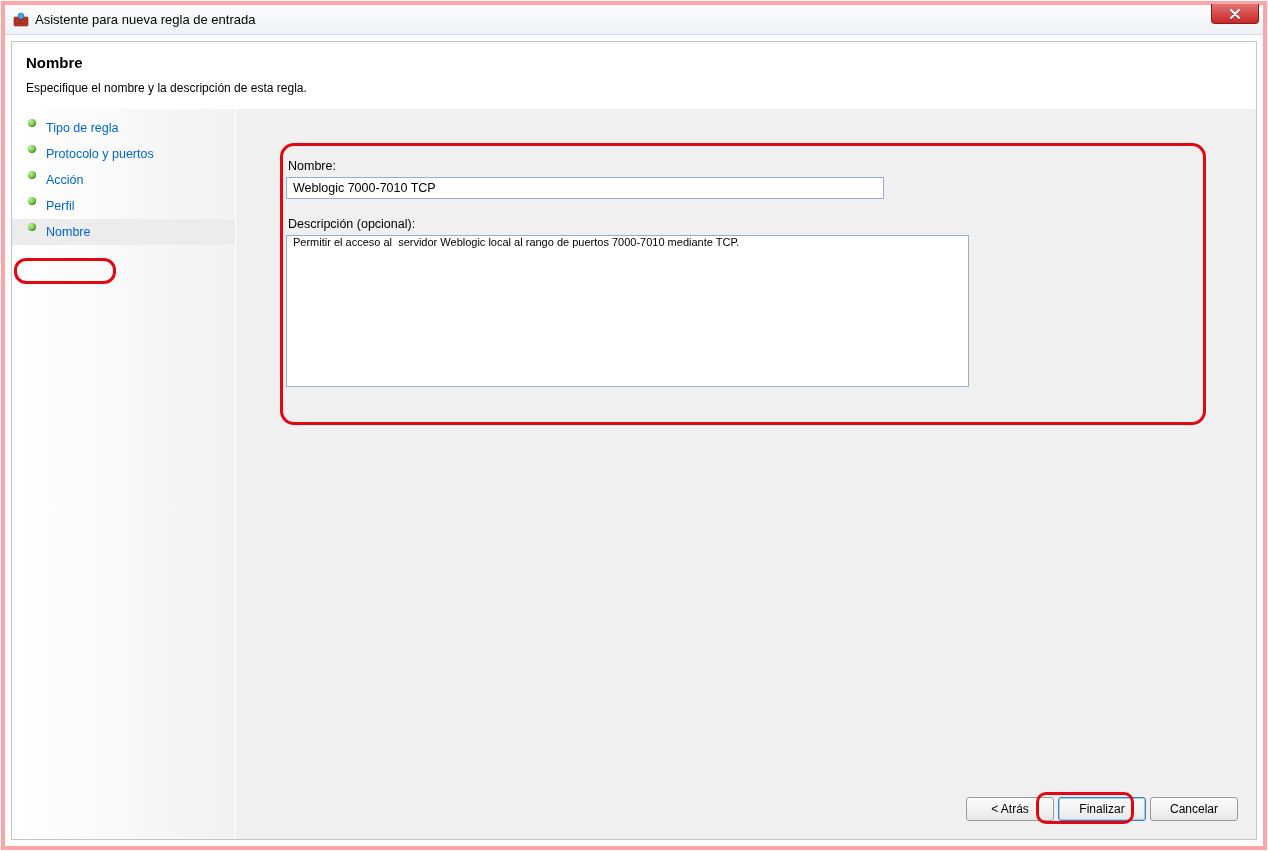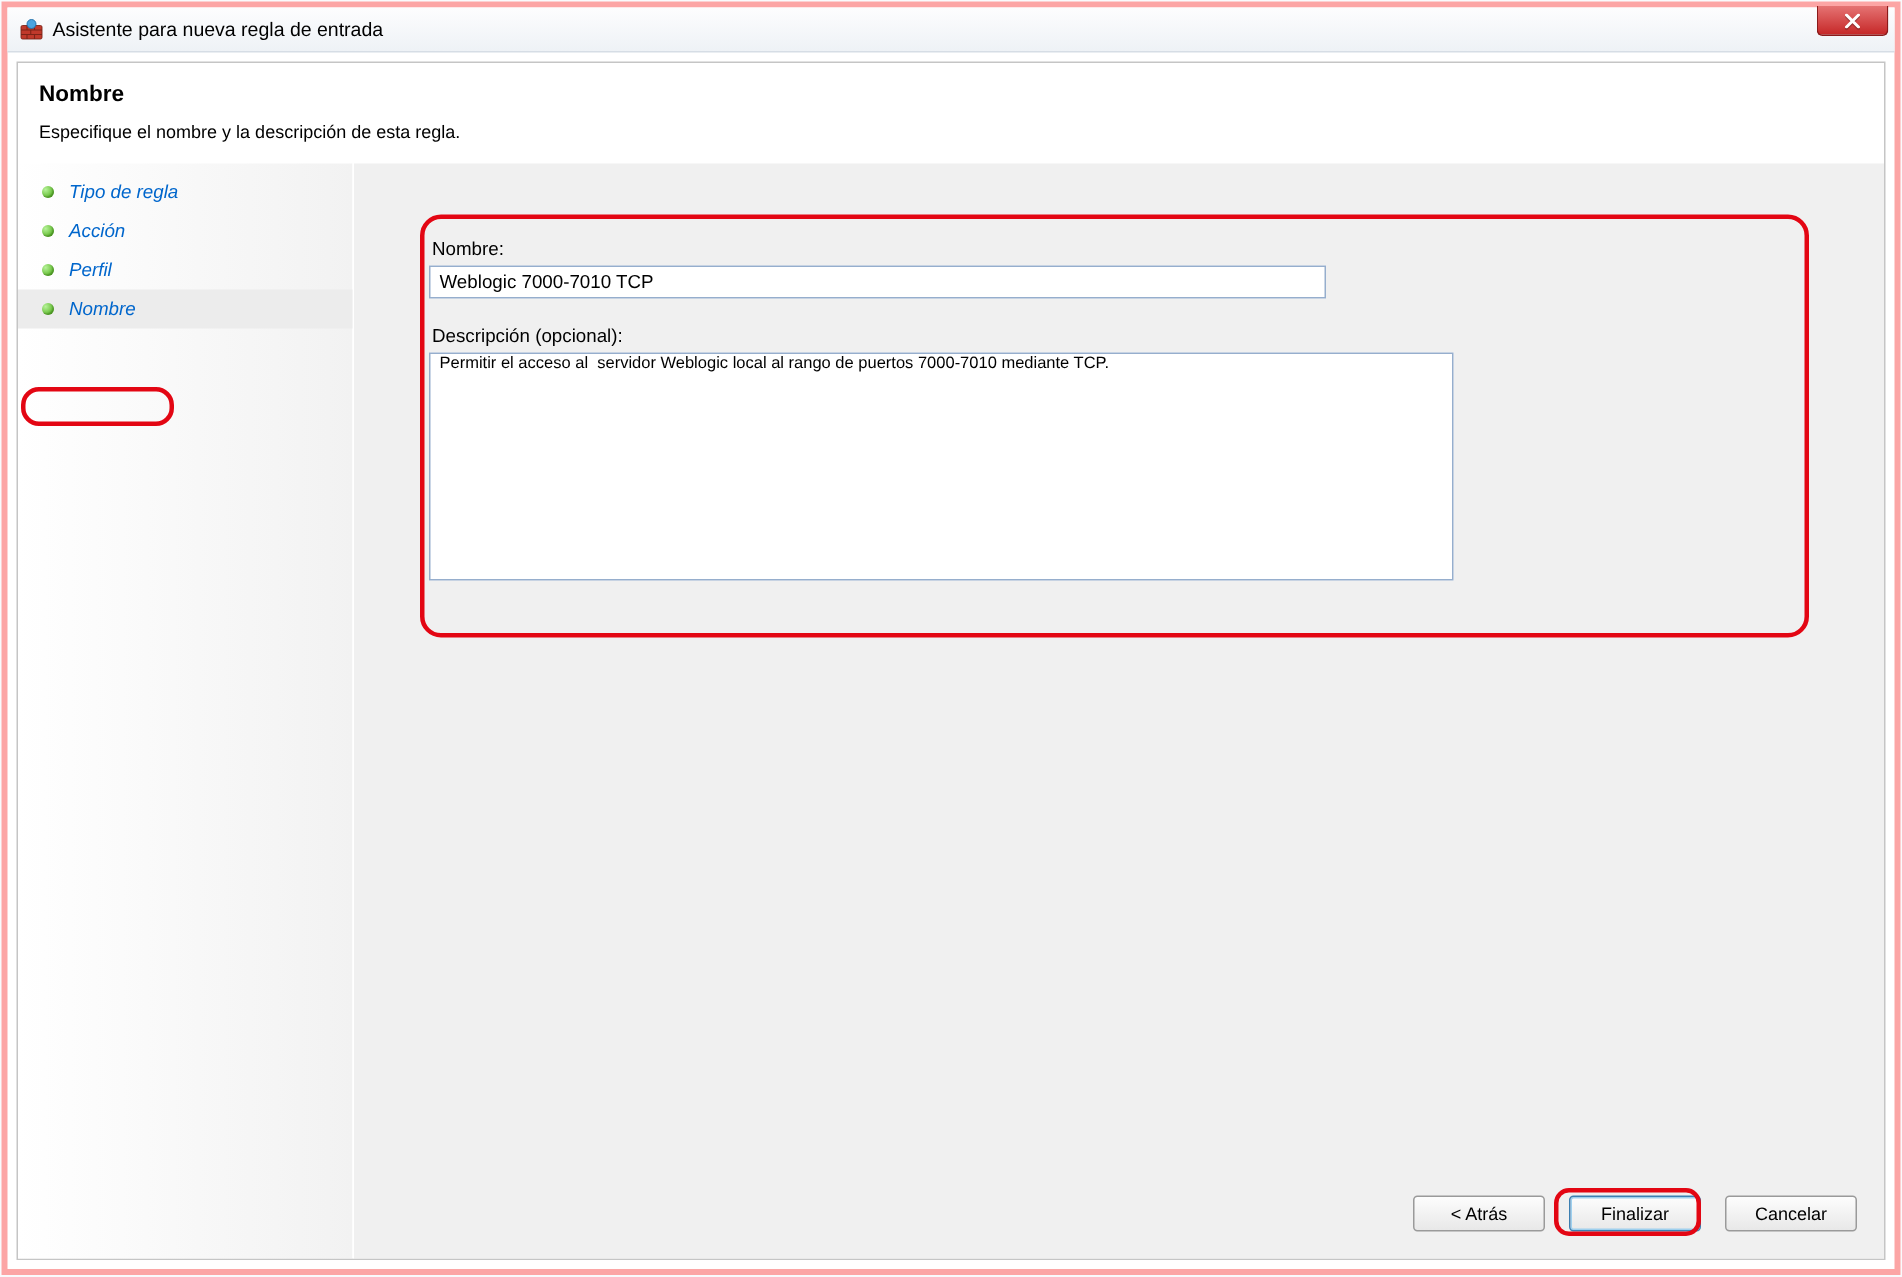--- a/index.html
+++ b/index.html
@@ -97,27 +97,25 @@
     border-right:1px solid #ffffff;
     padding-top:6px;
   }
   .steps-title {
     font-weight:bold;
     font-size:12.5px;
     padding:4px 8px 6px 8px;
   }
   .step-item {
     display:flex;
-    align-items:center;
     padding:4px 10px 4px 16px;
     color:#0066cc;
     font-size:12.5px;
     cursor:pointer;
     line-height:18px;
-    font-style:italic;
   }
   .step-item.current {
     background:#ececec;
   }
   .bullet {
     width:8px; height:8px;
     border-radius:50%;
     background: radial-gradient(circle at 30% 30%, #b7f29a, #3aa300);
     margin-right:10px;
     box-shadow: inset -1px -1px 1px rgba(0,0,0,.2);
@@ -181,21 +179,21 @@
     font-family:inherit;
     font-size:11px;
     padding:0 6px;
     outline:none;
     resize:none;
   }
   .button-row {
     position:absolute;
     bottom:18px; right:18px;
     display:flex;
-    gap:16px;
+    gap:4px;
   }
   .wiz-btn {
     min-width:88px;
     height:24px;
     background:linear-gradient(#fdfdfd,#e8e8e8);
     border:1px solid #9a9a9a;
     border-radius:3px;
     font-family:inherit;
     font-size:12px;
     cursor:pointer;
@@ -255,20 +253,24 @@
 
     <div class="body-split">
 
       <div class="sidebar">
         <div class="step-item">
           <span class="bullet"></span>
           <span>Tipo de regla</span>
         </div>
         <div class="step-item">
           <span class="bullet"></span>
+          <span>Protocolo y puertos</span>
+        </div>
+        <div class="step-item">
+          <span class="bullet"></span>
           <span>Acción</span>
         </div>
         <div class="step-item">
           <span class="bullet"></span>
           <span>Perfil</span>
         </div>
         <div class="step-item current">
           <span class="bullet"></span>
           <span>Nombre</span>
         </div>

